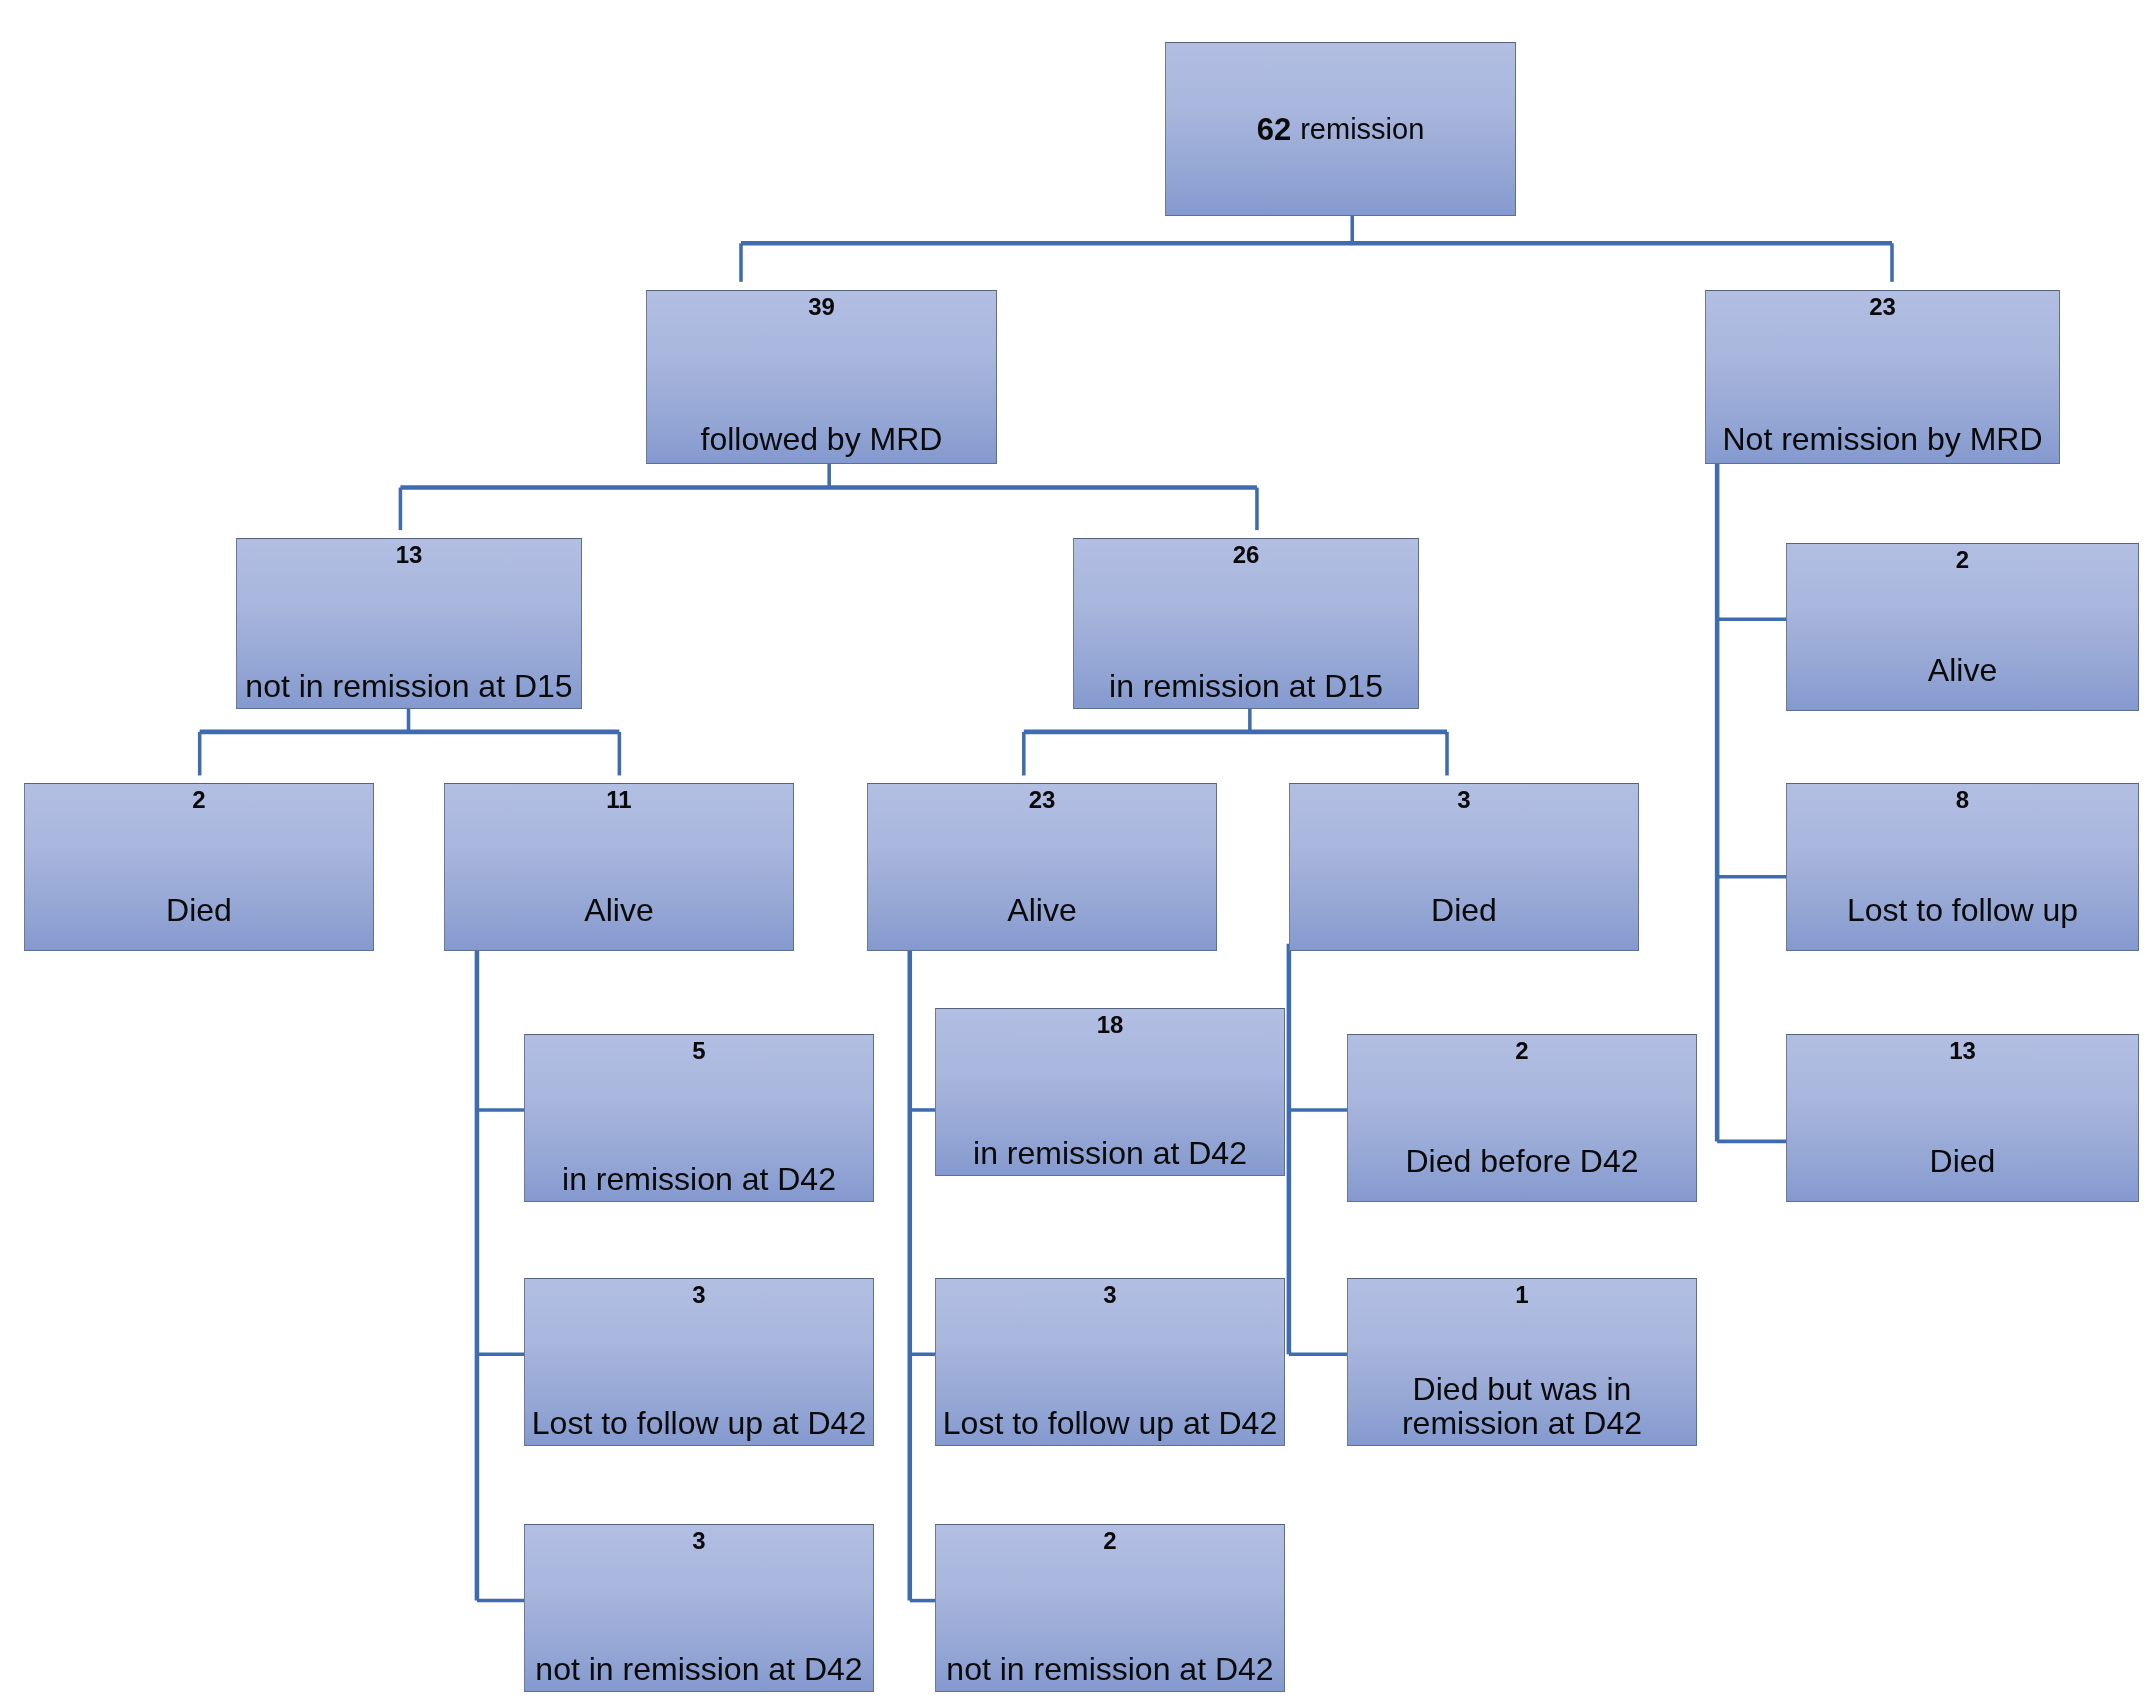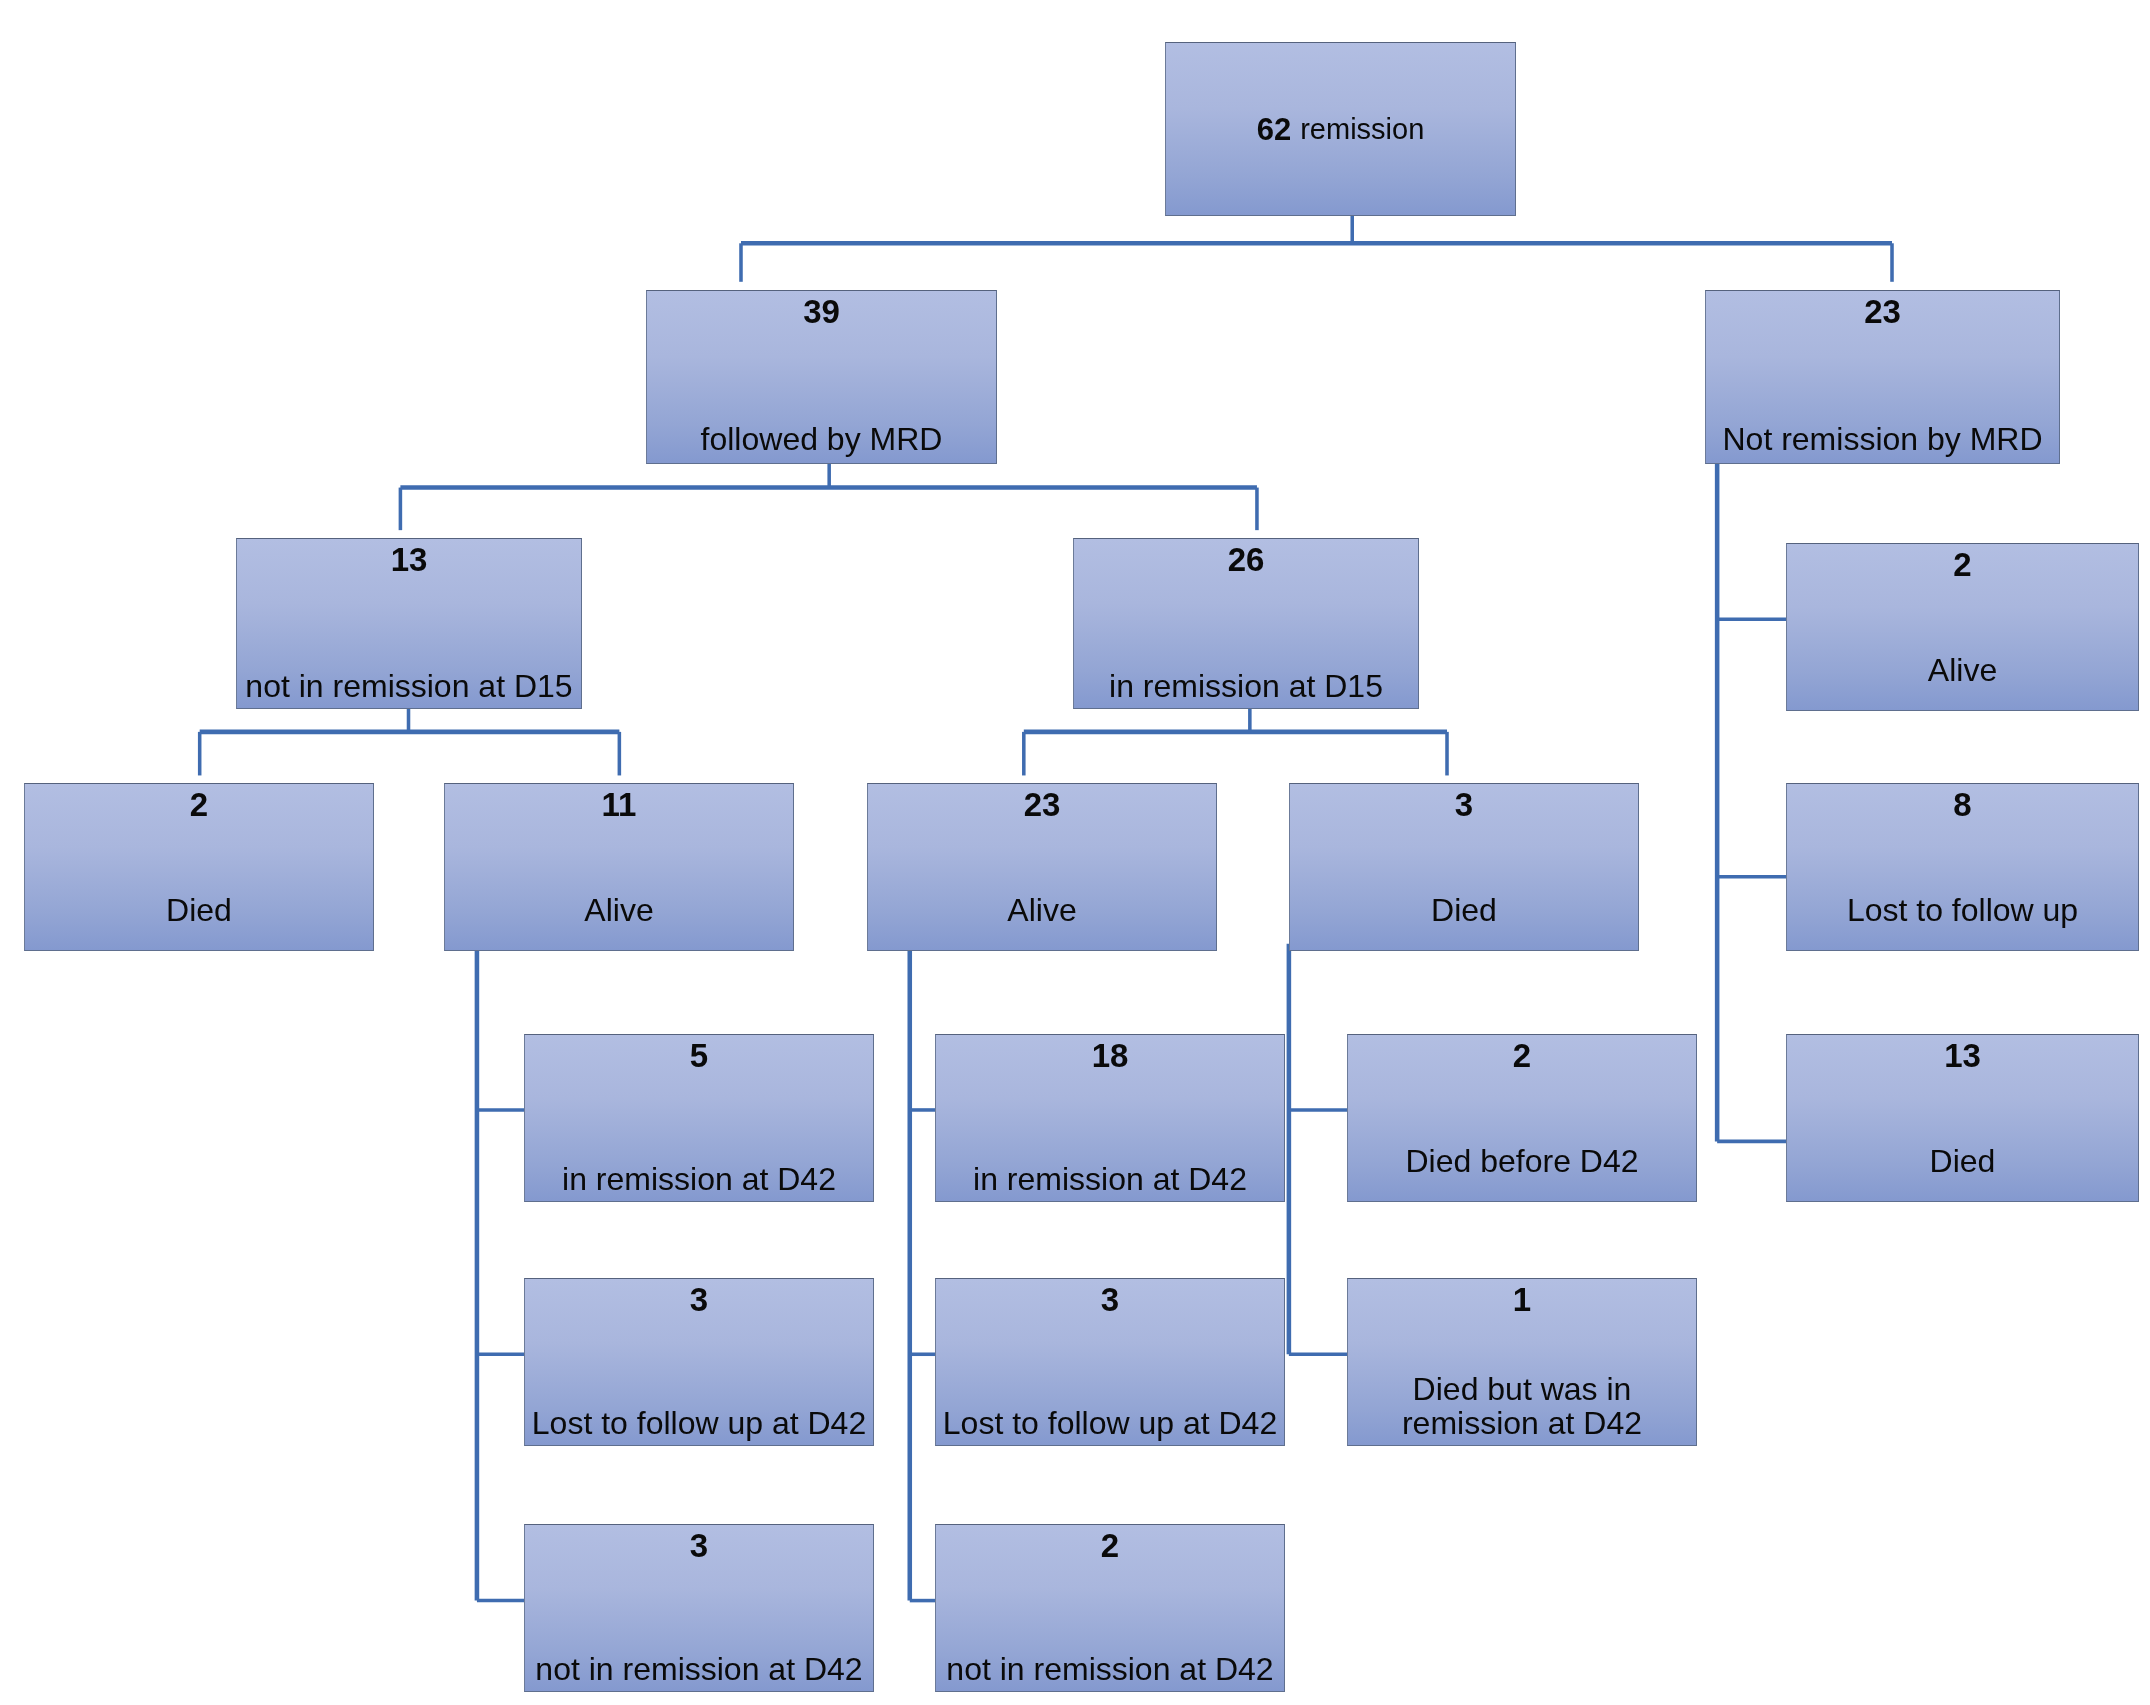--- a/index.html
+++ b/index.html
@@ -27,21 +27,21 @@
     align-items:center;
     justify-content:flex-start;
     color:#0a0a0a;
     text-align:center;
     padding:3px 4px 2px 4px;
     line-height:1.08;
     margin-top:8px;
   }
   .node .num{
     font-weight:bold;
-    font-size:33px;
+    font-size:24px;
     letter-spacing:0px;
     display:block;
     white-space:nowrap;
   }
   .node .lbl{
     font-weight:normal;
     font-size:32px;
     display:block;
     width:100%;
   }
@@ -169,21 +169,21 @@
     <span class="spacer"></span>
     <span class="lbl" style="padding-bottom:2px;">Lost to follow up at D42</span>
   </div>
 
   <div class="node" style="left:524px;top:1516px;width:350px;height:168px;">
     <span class="num">3</span>
     <span class="spacer"></span>
     <span class="lbl" style="padding-bottom:2px;">not in remission at D42</span>
   </div>
 
-  <div class="node" style="left:935px;top:1026px;width:350px;height:168px;">
+  <div class="node" style="left:935px;top:1000px;width:350px;height:168px;">
     <span class="num">18</span>
     <span class="spacer"></span>
     <span class="lbl" style="padding-bottom:2px;">in remission at D42</span>
   </div>
 
   <div class="node" style="left:935px;top:1270px;width:350px;height:168px;">
     <span class="num">3</span>
     <span class="spacer"></span>
     <span class="lbl" style="padding-bottom:2px;">Lost to follow up at D42</span>
   </div>

